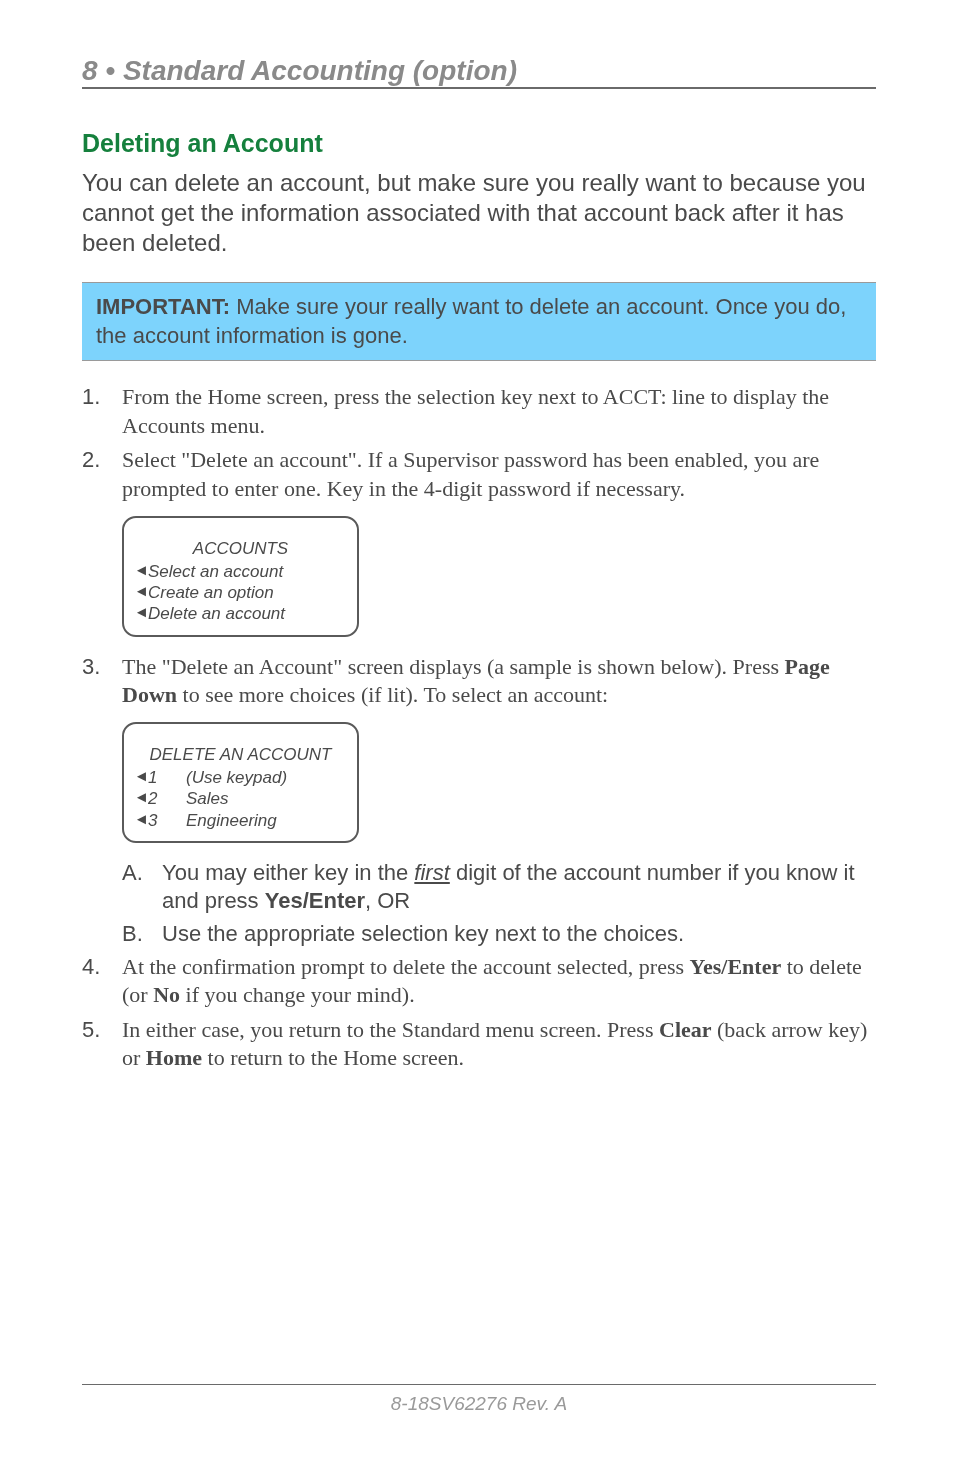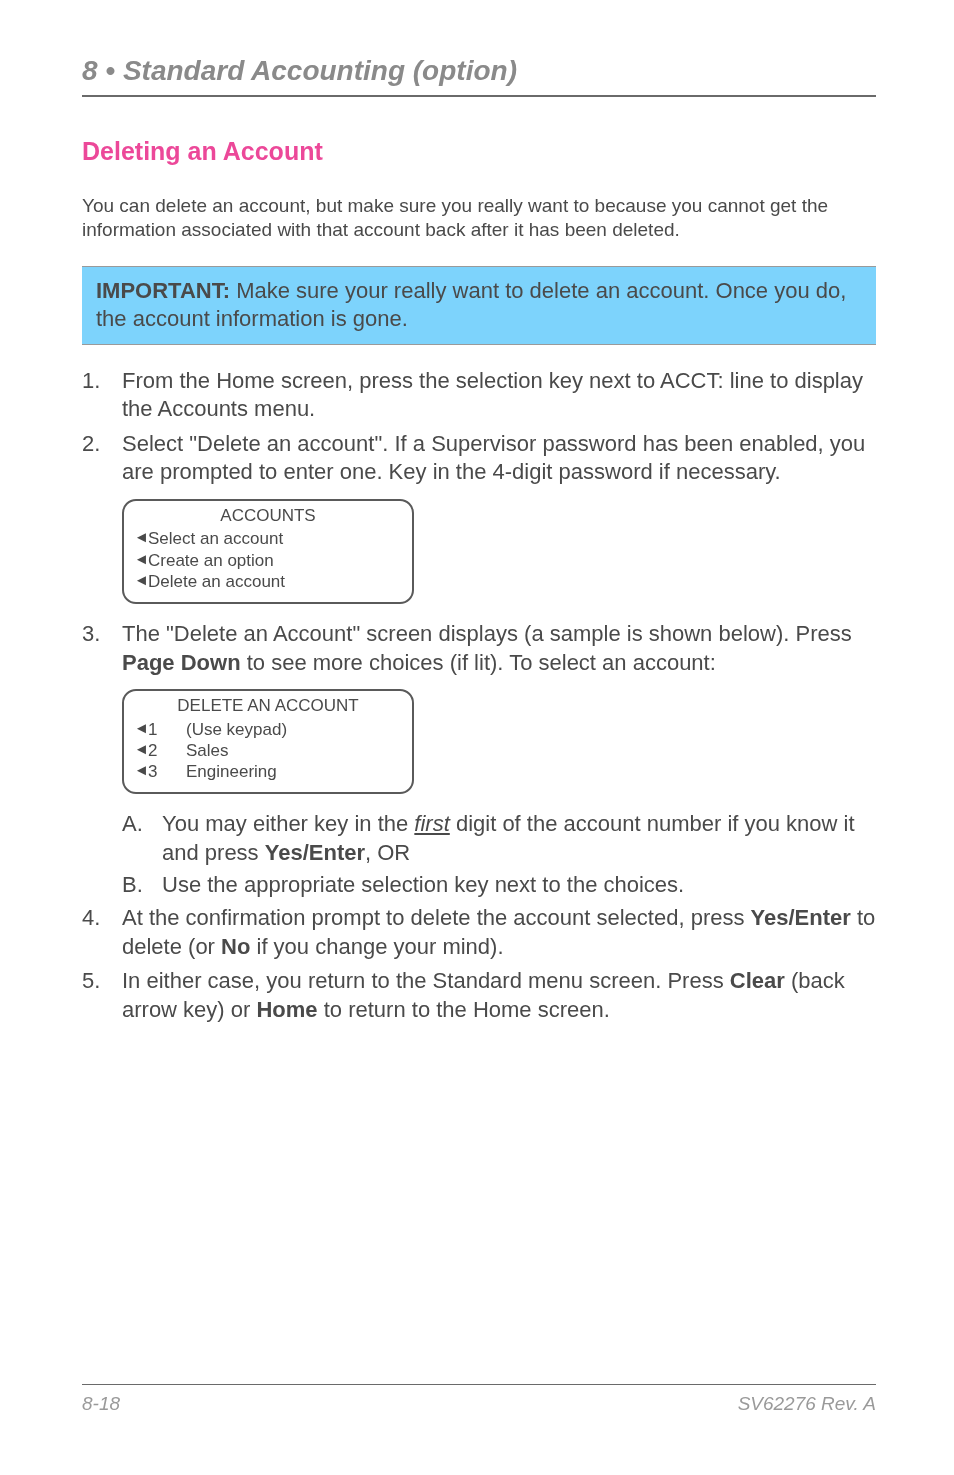--- a/index.html
+++ b/index.html
@@ -11,32 +11,31 @@
   position: relative;
 }
 .page {
   padding: 55px 78px 0 82px;
 }
 .chapter-title {
   font-style: italic;
   font-weight: bold;
   font-size: 28px;
   color: #8a8a8a;
-  padding-bottom: 8px;
   border-bottom: 2px solid #6a6a6a;
   margin-bottom: 40px;
 }
 .section-title {
   font-size: 25px;
   font-weight: bold;
-  color: #ec4899;
-  margin-bottom: 28px;
+  color: #15803d;
+  margin-bottom: 10px;
 }
 .intro {
-  font-size: 19px;
+  font-size: 24px;
   line-height: 1.25;
   margin-bottom: 24px;
 }
 .important-box {
   background: #7dd3fc;
   border-top: 1px solid #9a9a9a;
   border-bottom: 1px solid #9a9a9a;
   padding: 10px 14px;
   font-size: 22px;
   line-height: 1.3;
@@ -49,29 +48,30 @@
   line-height: 1.3;
 }
 ol.steps > li {
   display: flex;
   margin-bottom: 6px;
 }
 ol.steps > li > .num {
   width: 40px;
   flex-shrink: 0;
 }
-ol.steps > li > .txt { flex: 1; }
+ol.steps > li > .txt { flex: 1; font-family: Liberation Serif, serif; }
 .screen-box {
   border: 2px solid #5a5a5a;
   border-radius: 14px;
-  width: 292px;
+  width: 237px;
   margin: 12px 0 16px 40px;
-  padding: 4px 10px 10px 10px;
+  padding: 20px 10px 10px 10px;
   font-size: 17px;
   line-height: 1.25;
+  font-style: italic;
 }
 .screen-title {
   text-align: center;
   margin-bottom: 2px;
 }
 .screen-row {
   display: flex;
 }
 .screen-row .arrow {
   width: 14px;
@@ -101,21 +101,21 @@
 ol.sub > li > .txt { flex: 1; }
 u { text-decoration: underline; font-style: italic; }
 .footer {
   position: absolute;
   left: 82px;
   right: 78px;
   bottom: 60px;
   border-top: 1px solid #6a6a6a;
   padding-top: 8px;
   display: flex;
-  justify-content: space-between;
+  justify-content: center;
   font-style: italic;
   color: #9a9a9a;
   font-size: 19px;
 }
 </style>
 </head>
 <body>
 
 <div class="page">
   <div class="chapter-title">8 • Standard Accounting (option)</div>

